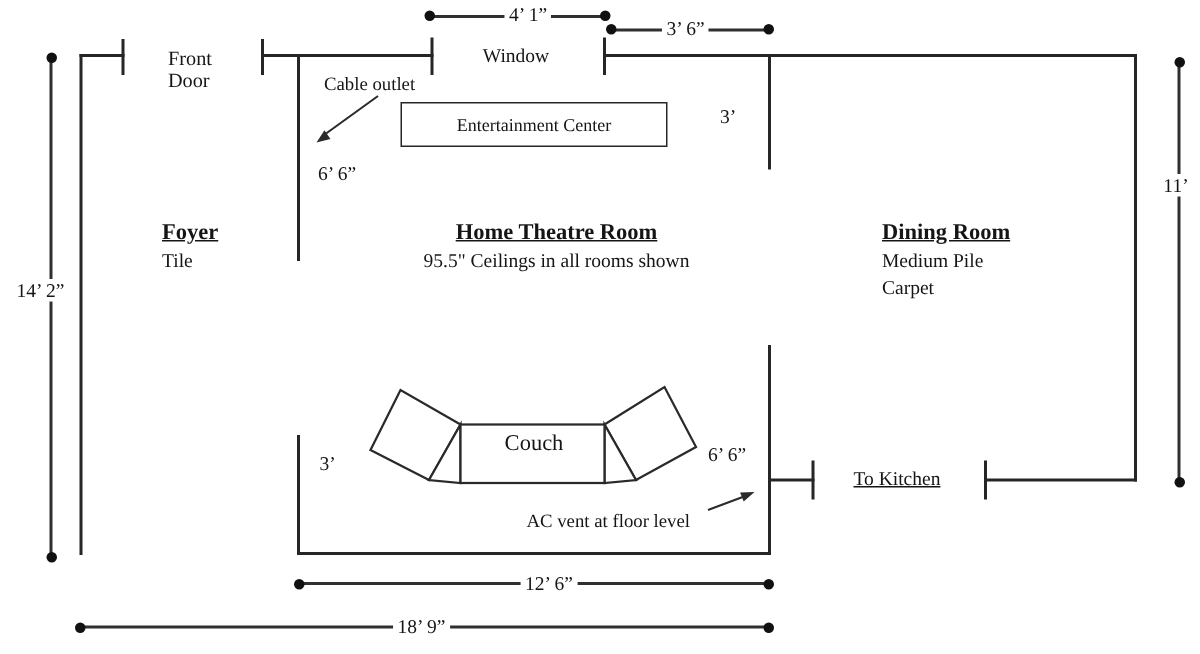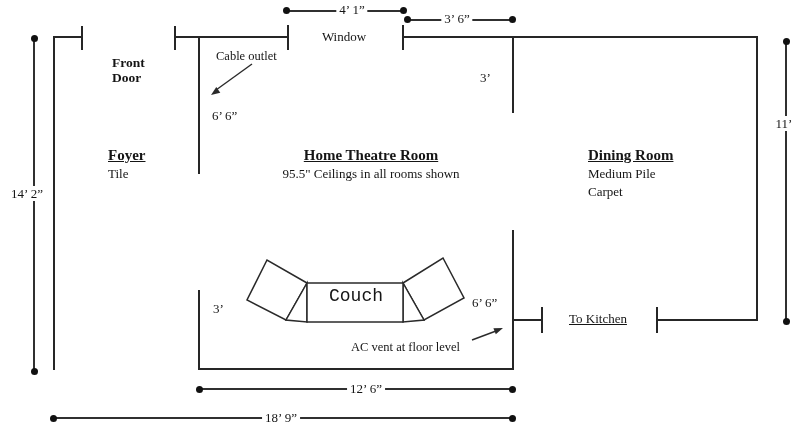--- a/index.html
+++ b/index.html
@@ -6,21 +6,21 @@
   .canvas {
     position:relative; width:800px; height:436px; overflow:hidden;
     background:#ffffff; color:#151515;
     font-family:"Liberation Serif","DejaVu Serif",serif;
   }
   .wall { position:absolute; background:#262626; }
   .dimline { position:absolute; background:#303030; }
   .tick { position:absolute; width:2px; background:#262626; }
   .dot { position:absolute; width:7px; height:7px; border-radius:50%; background:#111111; }
   .lbl { position:absolute; font-size:13px; line-height:15px; white-space:nowrap; }
-  .bold { font-weight:bold;margin-top:24px; }
+  .bold { font-weight:normal; }
   .room-title { font-weight:bold; text-decoration:underline; font-size:15px; }
   .center { transform:translateX(-50%); text-align:center; }
   .bg { background:#ffffff; padding:0 3px; }
   .box {
     position:absolute; border:1.5px solid #262626; box-sizing:border-box;
     display:flex; align-items:center; justify-content:center;
     font-size:12px; background:#ffffff;
   }
   svg.overlay { position:absolute; left:0; top:0; }
 </style>
@@ -80,20 +80,23 @@
     <g stroke="#2a2a2a" stroke-width="1.4" fill="#2a2a2a">
       <line x1="252" y1="64" x2="216" y2="90"></line>
       <polygon points="211,95 216.3,86.9 220.3,92.7" stroke="none"></polygon>
     </g>
     <g stroke="#2a2a2a" stroke-width="1.4" fill="#2a2a2a">
       <line x1="472" y1="340" x2="496" y2="331"></line>
       <polygon points="503,328 495.8,334.3 493.4,328.3" stroke="none"></polygon>
     </g>
   </svg>
 
+  <div class="box" style="left:267px;top:68px;width:178px;height:30px;">
+    <span>Entertainment Center</span>
+  </div>
 
   <div class="lbl bold" style="left:112px;top:31px;font-size:13.5px;">
     <div>Front</div>
     <div>Door</div>
   </div>
 
   <div class="lbl center bg" style="left:344px;top:29px;">Window</div>
   <div class="lbl center bg" style="left:352px;top:2px;">4’ 1”</div>
   <div class="lbl center bg" style="left:457px;top:11px;">3’ 6”</div>
 
@@ -110,21 +113,21 @@
   <div class="lbl room-title" style="left:108px;top:148px;">Foyer</div>
   <div class="lbl" style="left:108px;top:166px;">Tile</div>
 
   <div class="lbl room-title center" style="left:371px;top:148px;">Home Theatre Room</div>
   <div class="lbl center" style="left:371px;top:166px;">95.5" Ceilings in all rooms shown</div>
 
   <div class="lbl room-title" style="left:588px;top:148px;">Dining Room</div>
   <div class="lbl" style="left:588px;top:166px;">Medium Pile</div>
   <div class="lbl" style="left:588px;top:184px;">Carpet</div>
 
-  <div class="lbl center" style="left:356px;top:289px;font-size:18px;font-family:Liberation Mono, monospace;">Couch</div>
+  <div class="lbl center" style="left:356px;top:289px;font-size:15px;">Couch</div>
 
   <div class="lbl" style="left:569px;top:311px;text-decoration:underline;">To Kitchen</div>
   <div class="lbl" style="left:351px;top:340px;font-size:12.5px;">AC vent at floor level</div>
 
   <div class="lbl center bg" style="left:366px;top:381px;">12’ 6”</div>
   <div class="lbl center bg" style="left:281px;top:410px;">18’ 9”</div>
 
 </div>
 
 </body></html>

